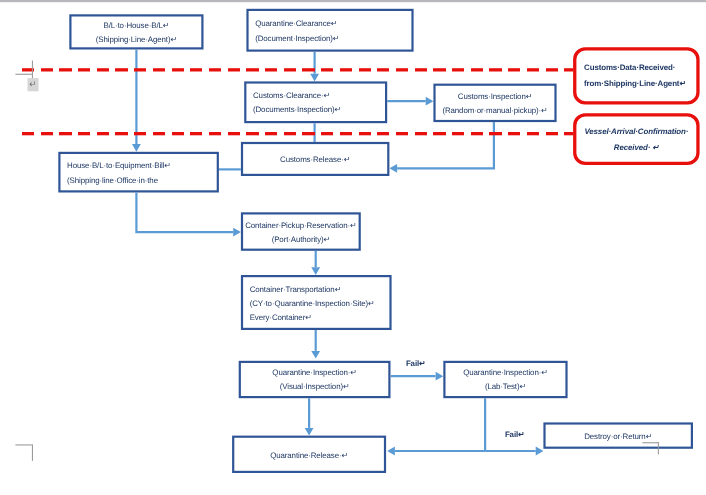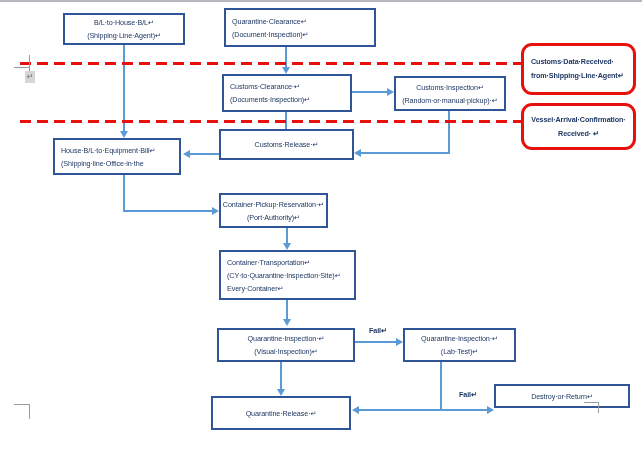--- a/index.html
+++ b/index.html
@@ -98,21 +98,21 @@
 
   <div class="fbox center" style="left:394px;top:76px;width:112px;height:35px;">
     <div>Customs·Inspection↵</div>
     <div>(Random·or·manual·pickup)·↵</div>
   </div>
 
   <div class="fbox center" style="left:219px;top:129px;width:135px;height:31px;text-align:center;">
     <div>Customs·Release·↵</div>
   </div>
 
-  <div class="fbox left" style="left:53px;top:138px;width:128px;height:37px;">
+  <div class="fbox left" style="left:53px;top:138px;width:146px;height:37px;">
     <div>House·B/L·to·Equipment·Bill↵</div>
     <div>(Shipping·line·Office·in·the</div>
   </div>
 
   <div class="fbox center" style="left:219px;top:193px;width:109px;height:35px;">
     <div>Container·Pickup·Reservation·↵</div>
     <div>(Port·Authority)↵</div>
   </div>
 
   <div class="fbox left" style="left:219px;top:250px;width:137px;height:50px;">
@@ -137,21 +137,21 @@
 
   <div class="fbox center" style="left:494px;top:384px;width:136px;height:24px;">
     <div>Destroy·or·Return↵</div>
   </div>
 
   <div class="callout" style="left:521px;top:43px;width:115px;height:52px;">
     <div class="jline">Customs·Data·Received·</div>
     <div class="lline">from·Shipping·Line·Agent↵</div>
   </div>
 
-  <div class="callout" style="left:521px;top:103px;width:115px;height:47px;">
+  <div class="callout" style="left:521px;top:103px;width:115px;height:47px;font-style:italic;">
     <div class="cline">Vessel·Arrival·Confirmation·</div>
     <div class="cline">Received·&nbsp;↵</div>
   </div>
 
   <div class="faillabel" style="left:369px;top:326px;">Fail↵</div>
   <div class="faillabel" style="left:459px;top:390px;">Fail↵</div>
 
   <div class="gline" style="left:29px;top:55px;width:1px;height:22px;"></div>
   <div class="gline" style="left:14px;top:67px;width:15px;height:1px;"></div>
   <div class="pmark" style="left:25px;top:71px;width:10px;height:12px;">↵</div>

